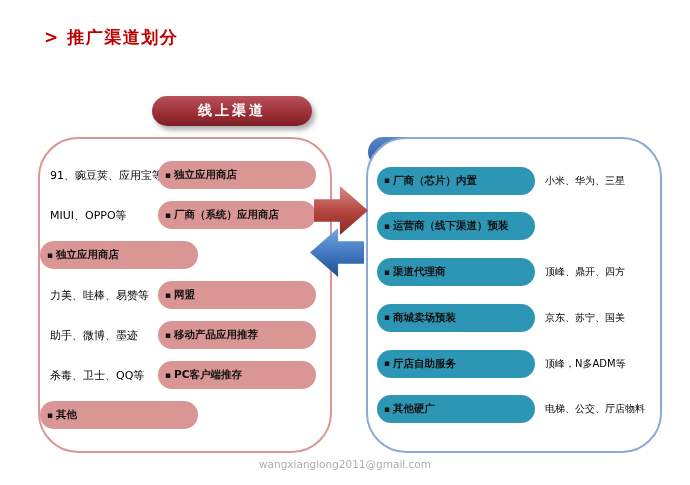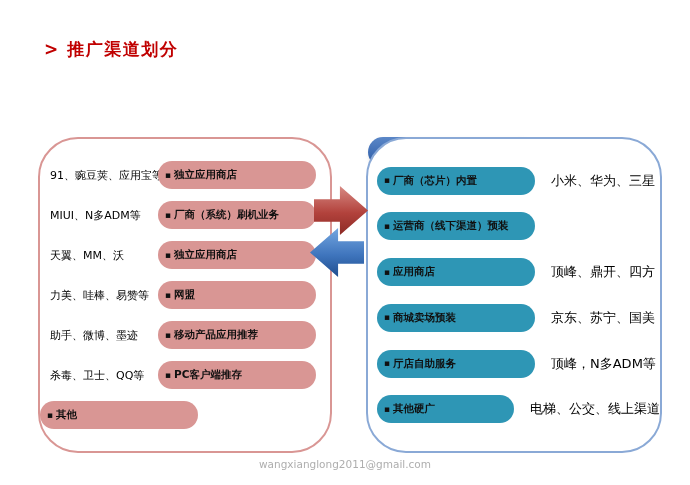--- a/index.html
+++ b/index.html
@@ -1,20 +1,20 @@
 <!DOCTYPE html>
 <html><head>
 <meta charset="utf-8">
 <style>
   html,body { margin:0; padding:0; background:#ffffff; }
   body { font-family:"DejaVu Sans","Liberation Sans",sans-serif; }
   .slide { position:relative; width:690px; height:485px; background:#ffffff; overflow:hidden; }
 
   .title { position:absolute; left:44px; top:26px; font-size:17px; font-weight:bold;
-           color:#c00000; letter-spacing:1.5px;margin-top:12px; }
+           color:#c00000; letter-spacing:1.5px; }
 
   .hdr { position:absolute; height:30px; border-radius:15px; color:#ffffff; font-weight:bold;
          font-size:14px; letter-spacing:3px; display:flex; align-items:center; justify-content:center;
          box-shadow:3px 4px 5px rgba(110,110,110,.55); }
   .hdr.online  { left:152px; top:96px; width:160px;
                  background:linear-gradient(180deg,#b8525b 0%,#9e3039 55%,#7e1f27 100%); }
   .hdr.offline { left:368px; top:96px; width:162px;
                  background:linear-gradient(180deg,#5b87c7 0%,#3f6db4 55%,#2d579b 100%);margin-top:41px; }
 
   .panel { position:absolute; top:137px; height:316px; background:#ffffff; border-radius:40px; box-sizing:border-box; }
@@ -23,64 +23,64 @@
 
   .rows { position:absolute; left:0; right:0; top:0; bottom:0; display:flex; flex-direction:column;
           justify-content:space-evenly; padding:10px 0; box-sizing:border-box; }
   .row  { display:flex; align-items:center; }
 
   .olabel { width:118px; padding-left:10px; box-sizing:border-box; font-size:11px; color:#000; white-space:nowrap; }
   .pill { height:28px; border-radius:14px; display:flex; align-items:center; padding:0 7px;
           box-sizing:border-box; font-size:10.5px; font-weight:bold; color:#101010; white-space:nowrap; }
   .panel.online  .pill { width:158px; background:#d99694; }
   .panel.offline .pill { width:158px; margin-left:9px; background:#2e96b5; }
-  .flabel { margin-left:16px; font-size:13px; color:#000; white-space:nowrap; }
+  .flabel { margin-left:10px; font-size:10px; color:#000; white-space:nowrap; }
   .bullet { font-size:9px; margin-right:3px; line-height:1; }
 
   .arrow { position:absolute; }
   .arrow.right { left:314px; top:186px; width:54px; height:49px;
                  background:linear-gradient(180deg,#d88a84 0%,#b2423c 55%,#8c2a25 100%);
                  clip-path:polygon(0 27%,48% 27%,48% 0,100% 50%,48% 100%,48% 73%,0 73%); }
   .arrow.left  { left:310px; top:228px; width:54px; height:49px;
                  background:linear-gradient(180deg,#74a6e0 0%,#3f75bd 55%,#1f4e8f 100%);
                  clip-path:polygon(100% 27%,52% 27%,52% 0,0 50%,52% 100%,52% 73%,100% 73%); }
 
   .footer { position:absolute; left:0; right:0; top:458px; text-align:center; font-size:10.5px;
             color:#aeaeae; display:flex; justify-content:center; gap:8px; }
 </style>
 </head>
 <body>
 
 <div class="slide">
 
   <div class="title">&gt; 推广渠道划分</div>
 
+  <div class="hdr online">线上渠道</div>
   <div class="hdr offline">线下渠道</div>
 
   <div class="panel online">
     <div class="rows">
 
       <div class="row">
         <div class="olabel">91、豌豆荚、应用宝等</div>
         <div class="pill">
           <span class="bullet">▪</span>
           <span>独立应用商店</span>
         </div>
       </div>
 
       <div class="row">
-        <div class="olabel">MIUI、N多ADM等</div>
+        <div class="olabel">MIUI、OPPO等</div>
         <div class="pill">
           <span class="bullet">▪</span>
-          <span>厂商（系统）刷机业务</span>
+          <span>厂商（系统）应用商店</span>
         </div>
       </div>
 
       <div class="row">
-        <div class="olabel">天翼、MM、沃</div>
         <div class="pill">
           <span class="bullet">▪</span>
           <span>独立应用商店</span>
         </div>
       </div>
 
       <div class="row">
         <div class="olabel">力美、哇棒、易赞等</div>
         <div class="pill">
           <span class="bullet">▪</span>
@@ -128,21 +128,21 @@
       <div class="row">
         <div class="pill">
           <span class="bullet">▪</span>
           <span>运营商（线下渠道）预装</span>
         </div>
       </div>
 
       <div class="row">
         <div class="pill">
           <span class="bullet">▪</span>
-          <span>应用商店</span>
+          <span>渠道代理商</span>
         </div>
         <div class="flabel">顶峰、鼎开、四方</div>
       </div>
 
       <div class="row">
         <div class="pill">
           <span class="bullet">▪</span>
           <span>商城卖场预装</span>
         </div>
         <div class="flabel">京东、苏宁、国美</div>
@@ -154,21 +154,21 @@
           <span>厅店自助服务</span>
         </div>
         <div class="flabel">顶峰，N多ADM等</div>
       </div>
 
       <div class="row">
         <div class="pill">
           <span class="bullet">▪</span>
           <span>其他硬广</span>
         </div>
-        <div class="flabel">电梯、公交、线上渠道</div>
+        <div class="flabel">电梯、公交、厅店物料</div>
       </div>
 
     </div>
   </div>
 
   <div class="arrow right"></div>
   <div class="arrow left"></div>
 
   <div class="footer">
     <span>wangxianglong2011@gmail.com</span>

